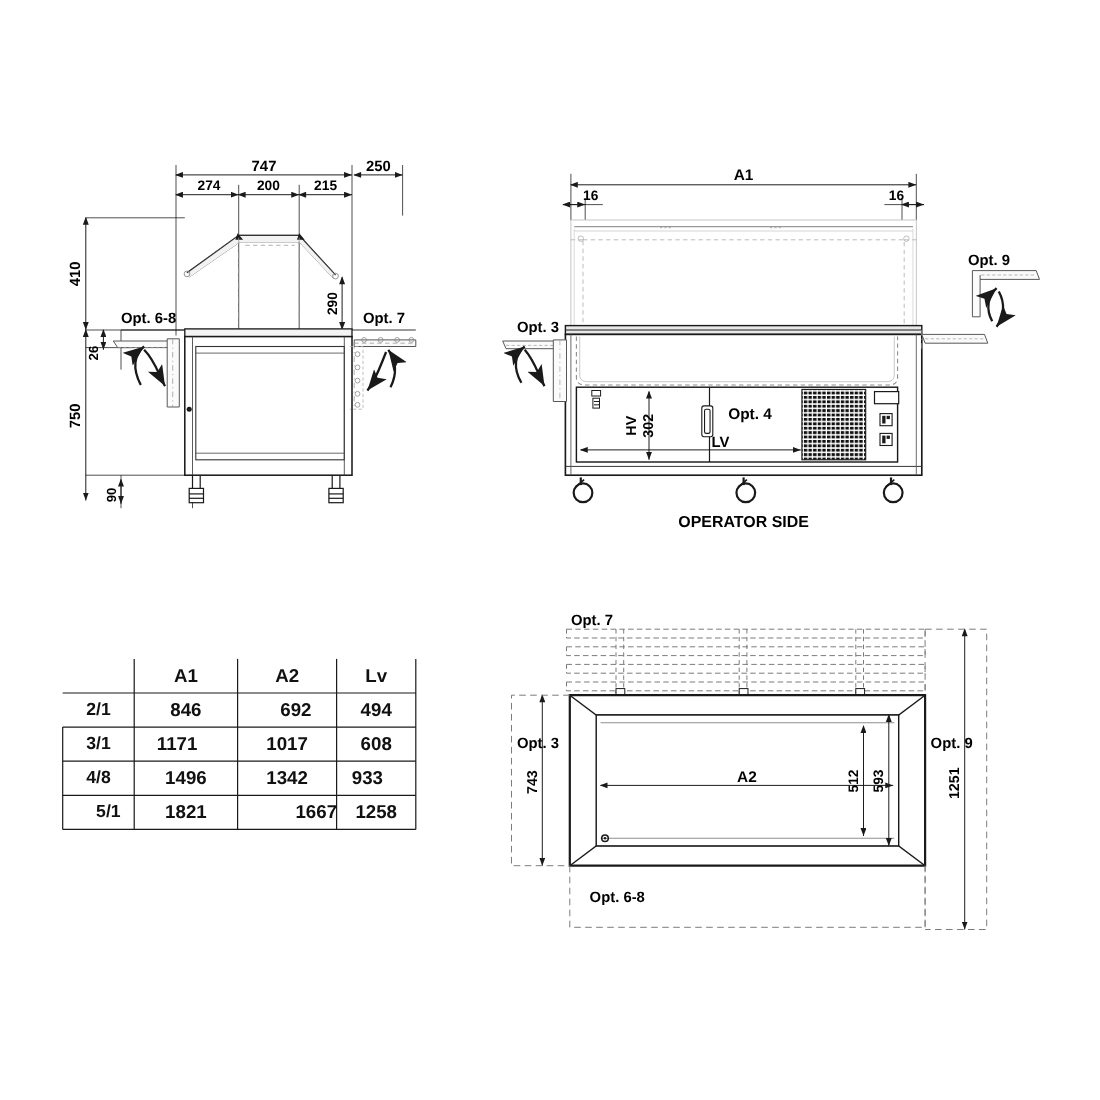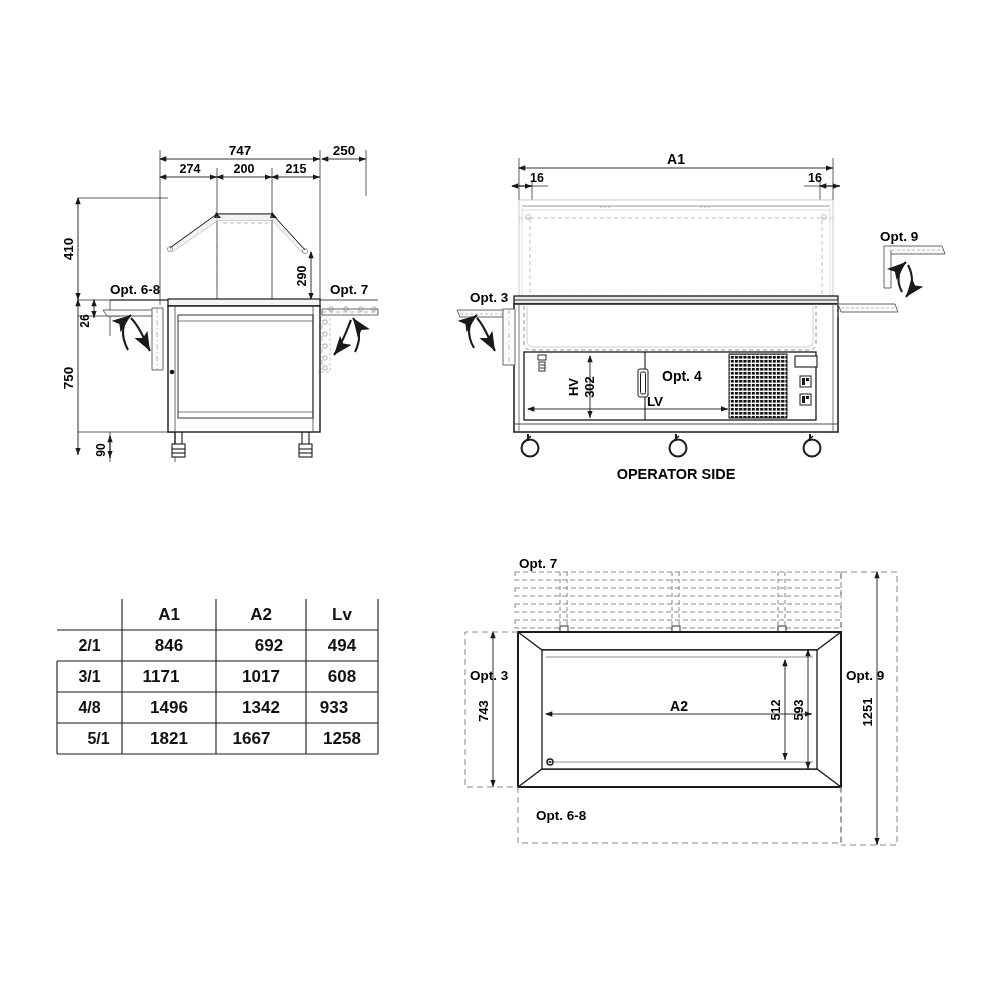--- a/index.html
+++ b/index.html
@@ -446,18 +446,18 @@
   <div style="position:absolute;left:216px;top:698px;width:90px;text-align:center;
               font-size:17px;font-weight:bold;">1342</div>
   <div style="position:absolute;left:306px;top:698px;width:56px;text-align:center;
               font-size:17px;font-weight:bold;">933</div>
 
   <div style="position:absolute;left:57px;top:730px;width:83px;text-align:center;
               font-size:16px;font-weight:bold;">5/1</div>
   <div style="position:absolute;left:122px;top:729px;width:94px;text-align:center;
               font-size:17px;font-weight:bold;">1821</div>
   <div style="position:absolute;left:216px;top:729px;width:71px;text-align:center;
-              font-size:17px;font-weight:bold;">1667</div>
+              font-size:17px;font-weight:bold;padding-left:36px;">1667</div>
   <div style="position:absolute;left:306px;top:729px;width:72px;text-align:center;
               font-size:17px;font-weight:bold;">1258</div>
 </div>
 
 </div>
 
 </body></html>

